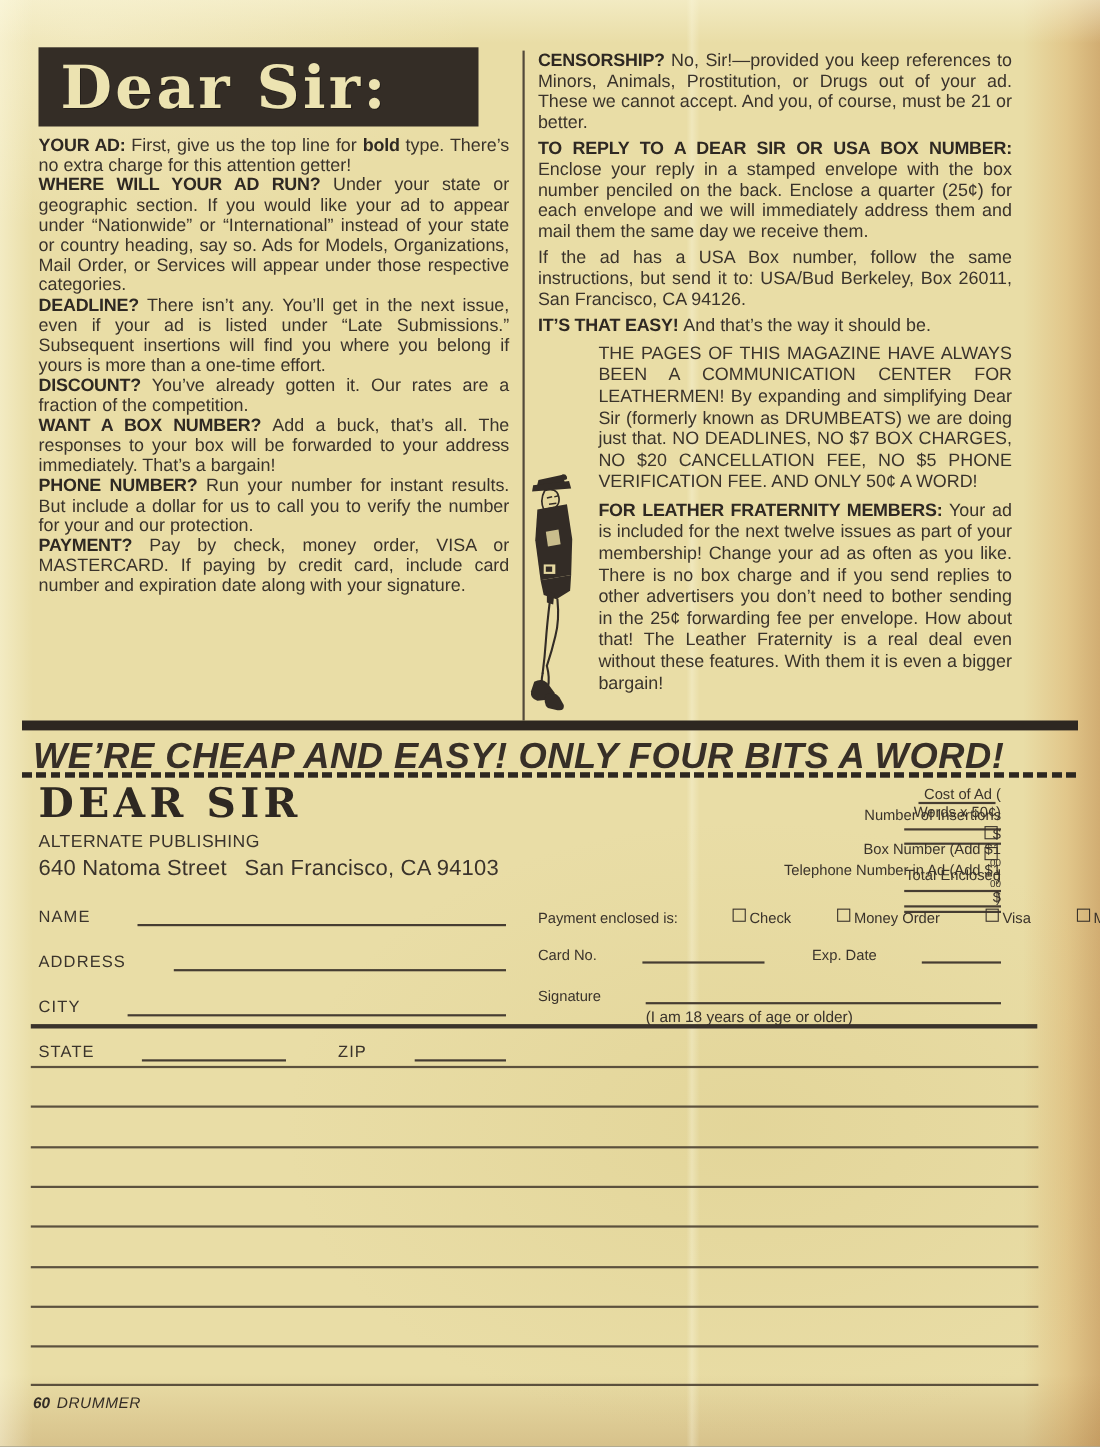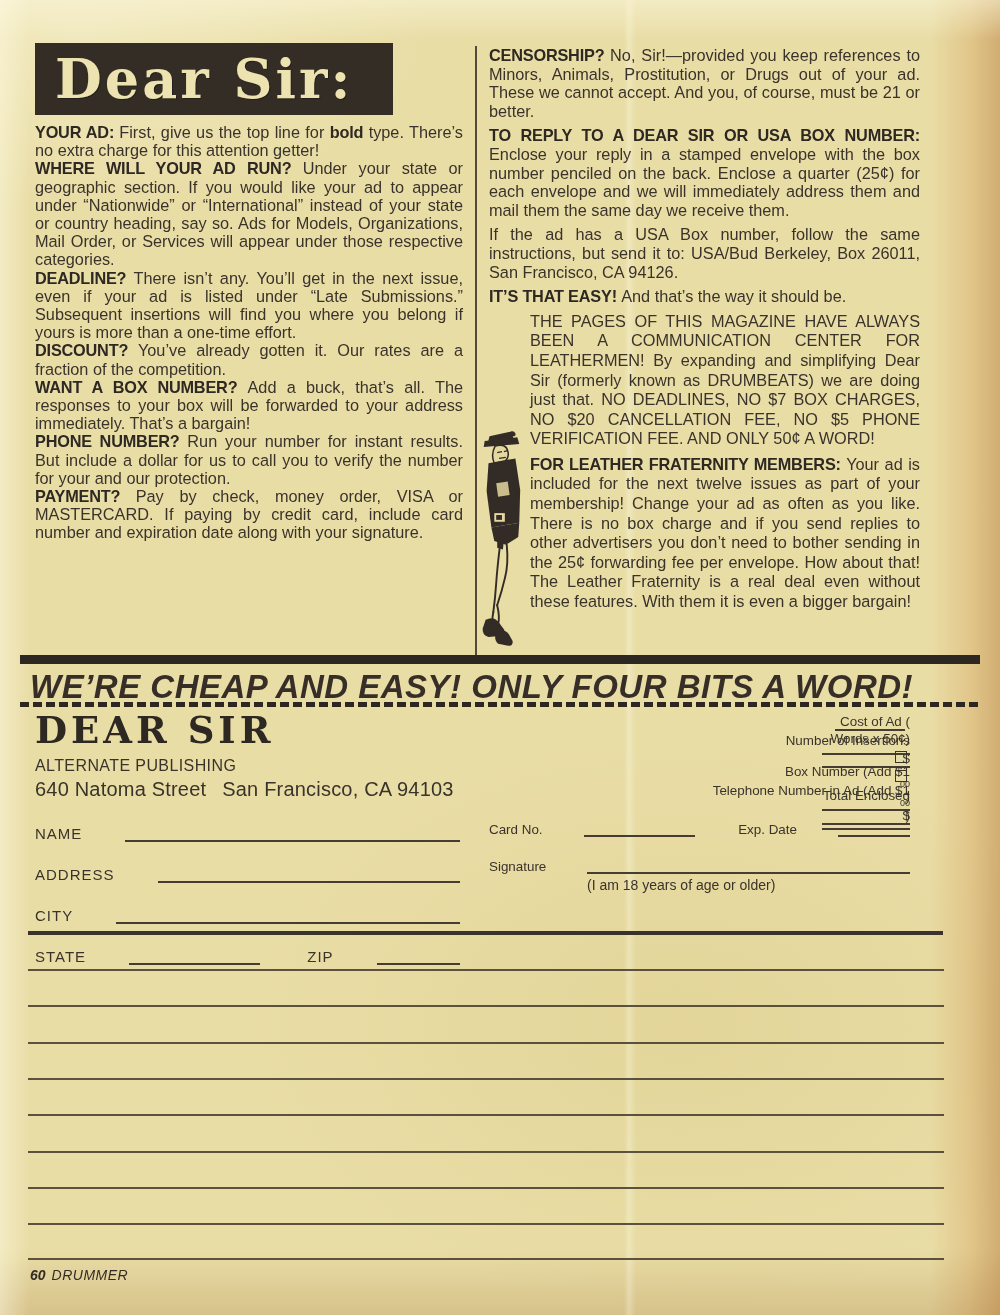--- a/index.html
+++ b/index.html
@@ -10,34 +10,34 @@
       linear-gradient(90deg, rgba(255,252,230,0.45) 0%, rgba(255,252,230,0) 3%),
       linear-gradient(180deg, rgba(250,246,218,0.55) 0%, rgba(250,246,218,0) 3%),
       linear-gradient(90deg, rgba(0,0,0,0) 62.4%, rgba(255,255,238,0.30) 62.9%, rgba(0,0,0,0) 63.6%),
       linear-gradient(180deg, rgba(0,0,0,0) 95%, rgba(150,95,40,0.22) 100%),
       linear-gradient(90deg, rgba(0,0,0,0) 93%, rgba(205,140,66,0.28) 97%, rgba(176,106,42,0.42) 100%),
       radial-gradient(ellipse 600px 400px at 68% 78%, rgba(213,196,125,0.30), rgba(0,0,0,0) 70%),
       radial-gradient(ellipse 500px 260px at 8% 2%, rgba(248,242,210,0.55), rgba(0,0,0,0) 70%),
       #e9dda6;
   }
   
-  .title-box{position:absolute; left:35px; top:43px; width:358px; height:72px;
+  .title-box{position:absolute; left:35px; top:43px; width:400px; height:72px;
     background:#342d26; display:flex; align-items:center;}
   .title-box .t{font-family:"DejaVu Serif", serif; font-weight:bold; font-size:54px;
     color:#ece3b1; letter-spacing:3px; padding-left:20px; line-height:1;
     text-shadow:1px 1px 0 rgba(0,0,0,0.3);}
   
   .col{position:absolute; text-align:justify; font-size:16.3px; line-height:18.2px;}
   .col p{margin:0;}
   .col .b{font-weight:bold; color:#2e2822; letter-spacing:-0.2px;}
   .col-left{left:35px; top:123px; width:428px;}
   .col-right{left:489px; top:46px; width:431px; line-height:18.6px;}
   .col-right p{margin-top:6px;}
   .col-right p:first-child{margin-top:0;}
-  .col-right p.indent{margin-left:41px; line-height:19.6px;}
+  .col-right p.indent{margin-left:55px; line-height:19.6px;}
   .divider{position:absolute; left:475px; top:46px; width:2px; height:609px; background:rgba(56,48,40,0.85);}
   .leatherman{position:absolute; left:477px; top:428px; width:48px; height:224px;}
   
   .banner-bar{position:absolute; left:20px; top:655px; width:960px; height:9px; background:#2d2721;}
   .banner{position:absolute; left:30px; top:668px; width:930px; font-weight:bold; font-style:italic;
     font-size:33px; letter-spacing:0.5px; color:#372f27; white-space:nowrap;}
   .banner-dashes{position:absolute; left:20px; top:702px; width:960px; height:5px;
     background:repeating-linear-gradient(90deg,#2d2721 0 9px, rgba(0,0,0,0) 9px 13px);}
   
   .form-left{position:absolute; left:35px; top:712px; width:425px;}
@@ -189,20 +189,27 @@
       <span class="dots"></span>
       <span class="blank amt"></span>
     </div>
     <div class="crow">
       <span class="ft">Total Enclosed</span>
       <span class="dots"></span>
       <span class="ft">$</span>
       <span class="blank amt"></span>
     </div>
 
+    <div class="frow pay-row">
+      <span class="lab">Payment enclosed is:</span>
+      <span class="opt"><span class="cbx"></span><span>Check</span></span>
+      <span class="opt"><span class="cbx"></span><span>Money Order</span></span>
+      <span class="opt"><span class="cbx"></span><span>Visa</span></span>
+      <span class="opt"><span class="cbx"></span><span>Mastercard</span></span>
+    </div>
 
     <div class="frow card-row">
       <span class="lab">Card No.</span>
       <span class="blank grow"></span>
       <span class="lab" style="padding-left:10px">Exp. Date</span>
       <span class="blank" style="width:72px"></span>
     </div>
 
     <div class="frow sig-row">
       <span class="lab">Signature</span>

